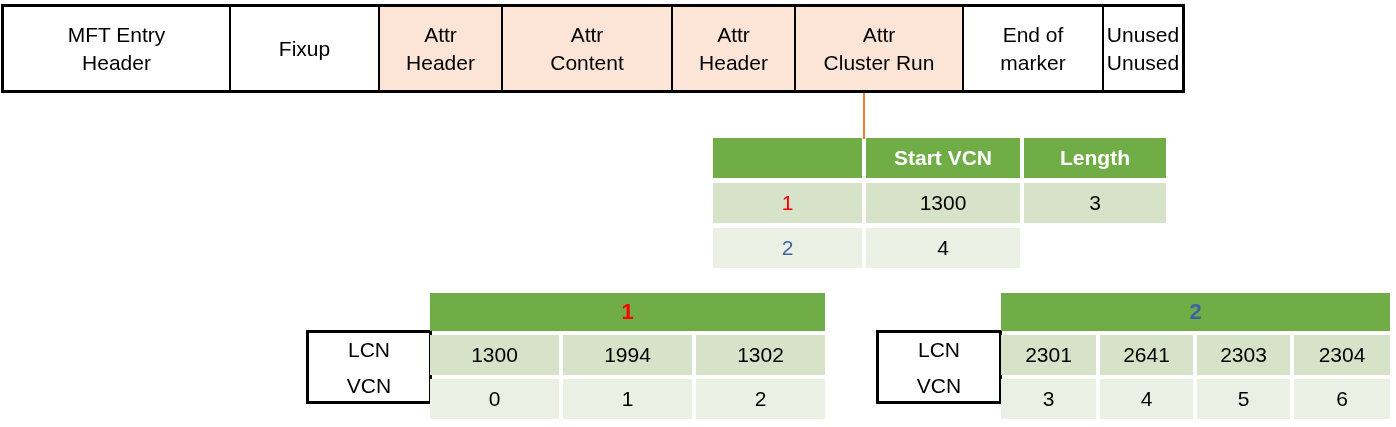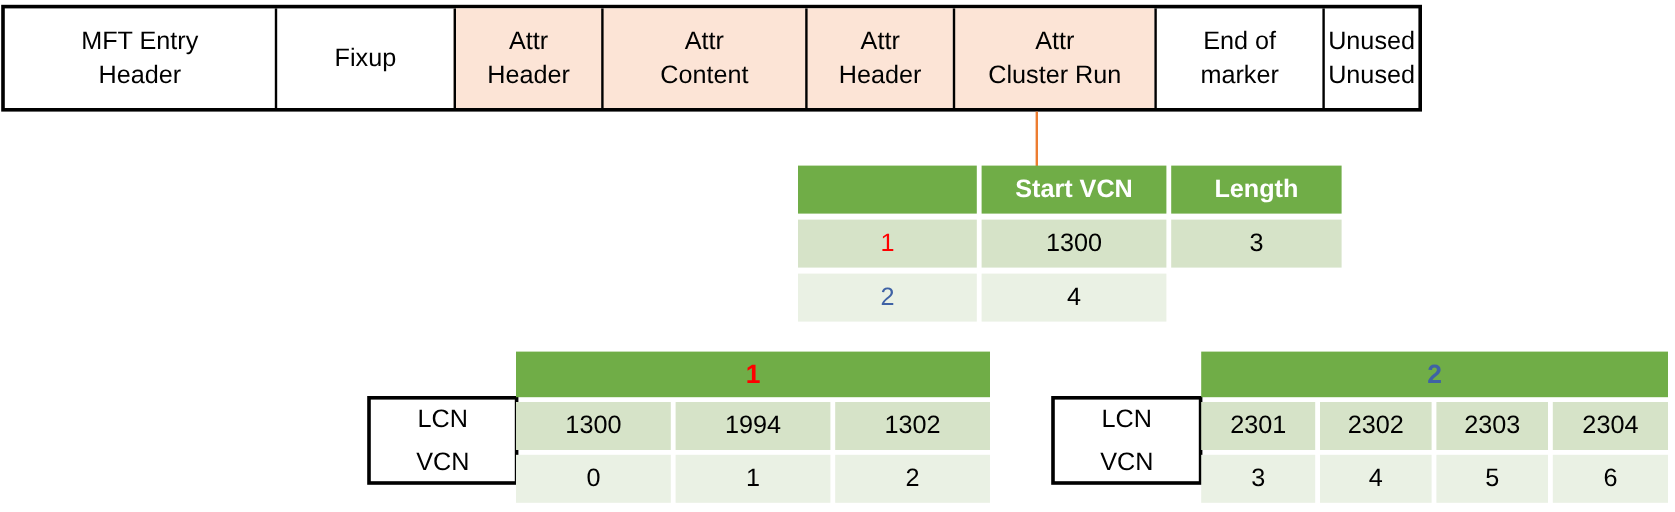--- a/index.html
+++ b/index.html
@@ -16,21 +16,21 @@
     display:flex;flex-direction:column;align-items:center;justify-content:center;
     font-size:21px;line-height:1.32;box-sizing:border-box;border-left:2px solid #000;
     text-align:center;flex:0 0 auto;
   }
   .sbox:first-child{border-left:none;}
   .sbox.hl{background:#FCE4D6;}
   
   .connector{position:absolute;left:863px;top:93px;width:2px;height:46px;background:#ED7D31;}
   
   .rt{
-    position:absolute;left:665px;top:138px;display:grid;
+    position:absolute;left:713px;top:138px;display:grid;
     grid-template-columns:149px 154px 142px;grid-auto-rows:40px;
     column-gap:4px;row-gap:5px;
   }
   .cell{display:flex;align-items:center;justify-content:center;font-size:21px;}
   .head{background:#70AD47;color:#fff;font-weight:bold;}
   .band1{background:#D6E3C8;}
   .band2{background:#EAF1E4;}
   .run-red{color:#FF0000;}
   .run-blue{color:#3F62A5;}
   
@@ -120,21 +120,21 @@
   </div>
 
   <div class="lvbox lv-right">
     <span>LCN</span>
     <span>VCN</span>
   </div>
 
   <div class="ct ct-right">
     <div class="ct-head run-blue">2</div>
     <div class="cell band1">2301</div>
-    <div class="cell band1">2302</div>
+    <div class="cell band1">2641</div>
     <div class="cell band1">2303</div>
     <div class="cell band1">2304</div>
     <div class="cell band2">3</div>
     <div class="cell band2">4</div>
     <div class="cell band2">5</div>
     <div class="cell band2">6</div>
   </div>
 
 </div>
 

